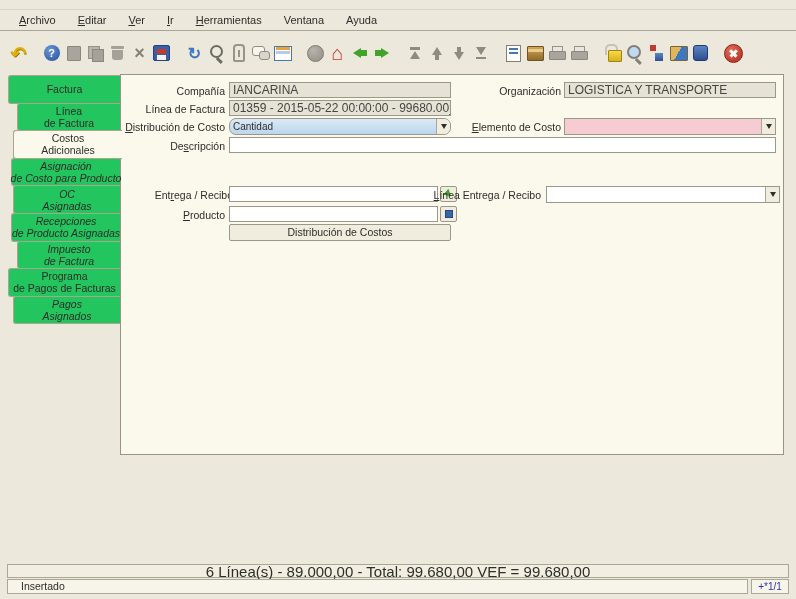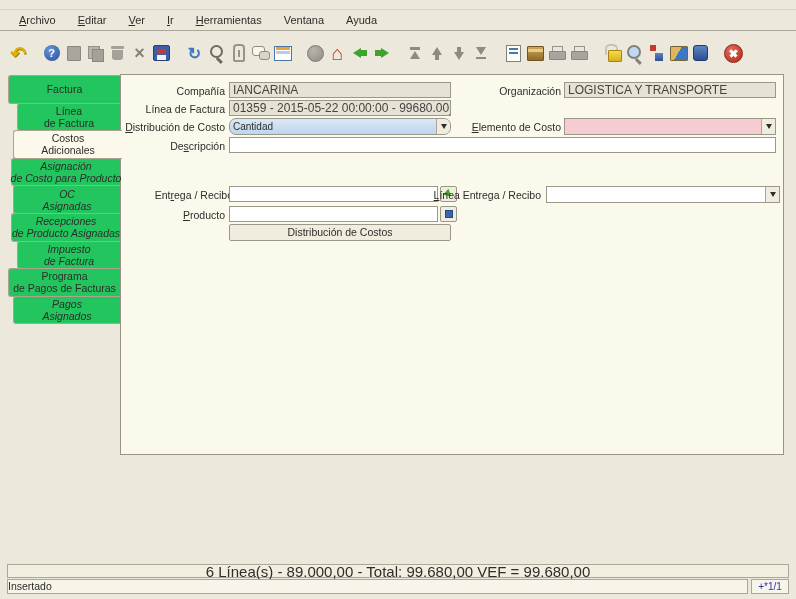--- a/index.html
+++ b/index.html
@@ -188,21 +188,21 @@
   .collapse::after{ content:""; position:absolute; left:1px; right:1px; top:3.5px;
         height:1px; background:#4A4A46; }
 
   
   .recband{ position:absolute; left:7px; top:564px; width:782px; height:14px;
         border:1px solid #ABA798; background:#F2EFE1; font-size:15px;
         display:flex; align-items:center; justify-content:center; }
   .statusbar{ position:absolute; left:7px; top:579px; width:782px; height:15px;
         display:flex; gap:3px; }
   .st-left{ flex:1; border:1px solid #ABA798; background:#F7F5EA; font-size:10.5px;
-        line-height:13px; padding-left:0; }
+        line-height:13px; padding-left:13px; }
   .st-right{ width:38px; border:1px solid #ABA798; background:#F7F5EA; font-size:10px;
         line-height:13px; text-align:center; color:#3232B0; }
 </style>
 </head>
 <body>
 
 <div class="menubar">
   <span class="mi"><u>A</u>rchivo</span>
   <span class="mi"><u>E</u>ditar</span>
   <span class="mi"><u>V</u>er</span>

